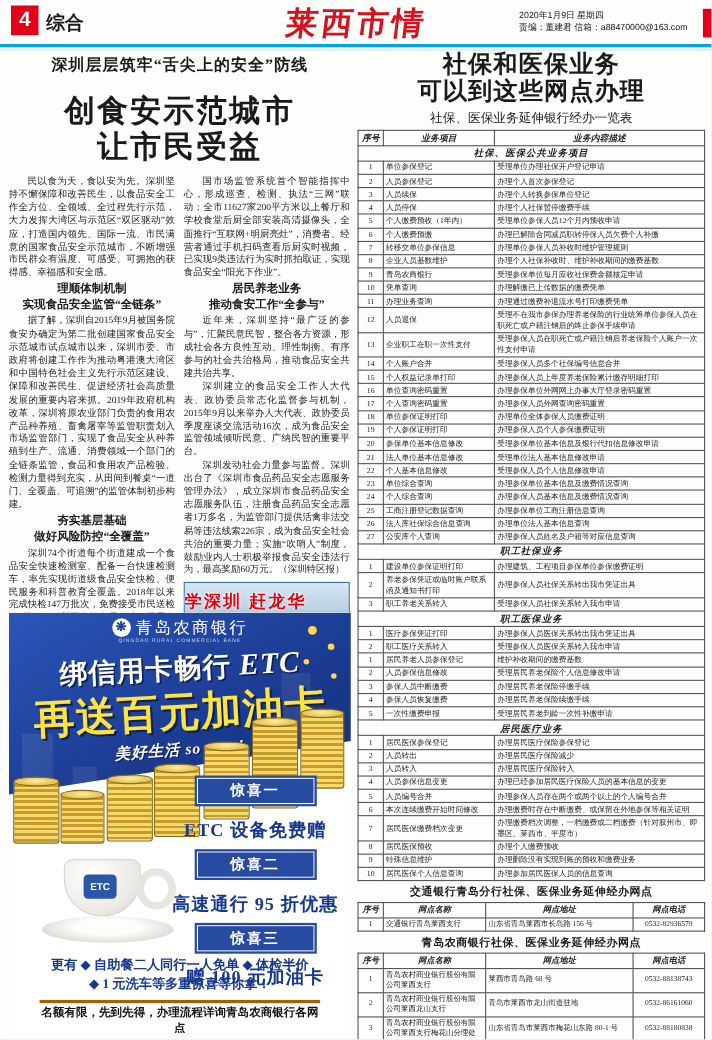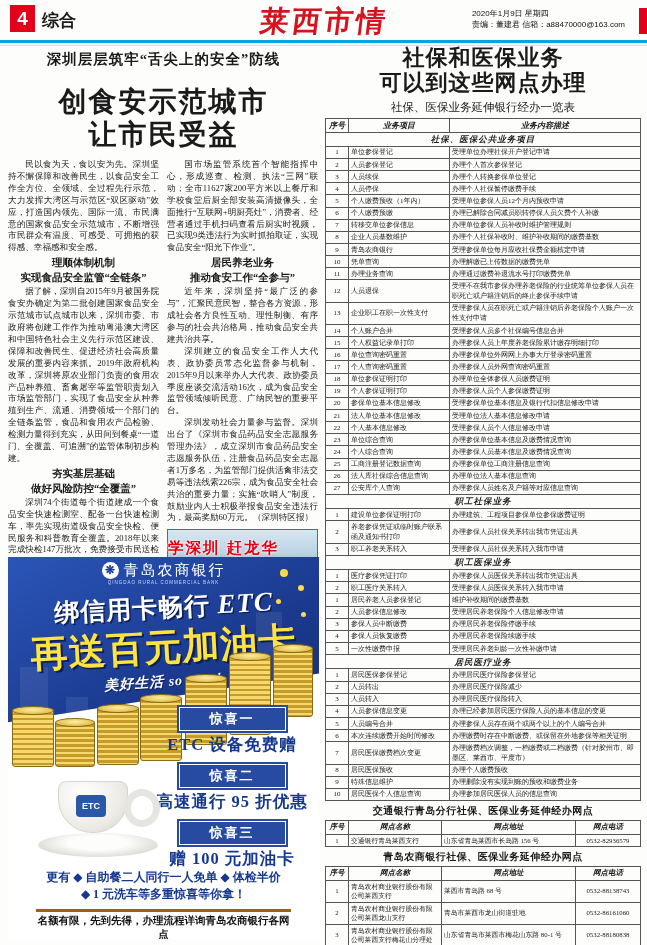--- a/index.html
+++ b/index.html
@@ -57,21 +57,21 @@
   .ad-slogan{position:absolute;left:0;right:0;top:116px;text-align:center;transform:rotate(-4deg);
              color:#fff;font-size:14px;font-style:italic;font-weight:bold;letter-spacing:1px;
              text-shadow:1px 1px 0 #0d1f55;}
   .dot{position:absolute;border-radius:50%;background:#ffd84d;}
   .coin-stack{position:absolute;border-radius:3px;border:1px solid #8a6a14;
         background:repeating-linear-gradient(180deg,#f6d96e 0 2.5px,#c79b2a 2.5px 5px);}
   .coin-stack:before{content:"";position:absolute;left:-1px;top:-4px;width:100%;height:7px;
         background:radial-gradient(ellipse at 50% 40%,#ffef9e,#d4ab35);border:1px solid #8a6a14;border-radius:50%;}
   .offers{position:absolute;right:8px;top:150px;width:158px;text-align:center;}
   .offer-badge{display:inline-block;background:#274ba0;color:#fff;font-weight:bold;font-size:13px;
-               padding:2px 30px;border:1px solid #fff;outline:2px solid #274ba0;margin-bottom:3px;letter-spacing:2px;}
+               padding:2px 30px;border:1px solid #fff;outline:2px solid #274ba0;margin-bottom:13px;letter-spacing:2px;}
   .offer-text{color:#16388f;font-weight:900;font-size:16.5px;letter-spacing:1px;margin-bottom:8px;white-space:nowrap;}
   .cup{position:absolute;left:30px;top:222px;width:122px;height:86px;}
   .cup-body{position:absolute;left:20px;top:2px;width:68px;height:50px;border:1px solid #d6d4cf;
             background:radial-gradient(ellipse at 35% 25%,#ffffff,#eceae5 65%,#d2d0ca);
             border-radius:8px 8px 34px 34px;}
   .cup-handle{position:absolute;left:86px;top:10px;width:22px;height:24px;border:7px solid #e7e5df;border-radius:50%;}
   .cup-saucer{position:absolute;left:0;top:54px;width:120px;height:24px;border-radius:50%;
               background:radial-gradient(ellipse at 50% 40%,#fdfdfc 35%,#dddbd5 75%,#c8c6c0);}
   .cup-logo{position:absolute;left:38px;top:16px;width:30px;height:22px;background:#2a57a8;border-radius:4px;
             color:#fff;font-size:9px;font-weight:bold;text-align:center;line-height:22px;

